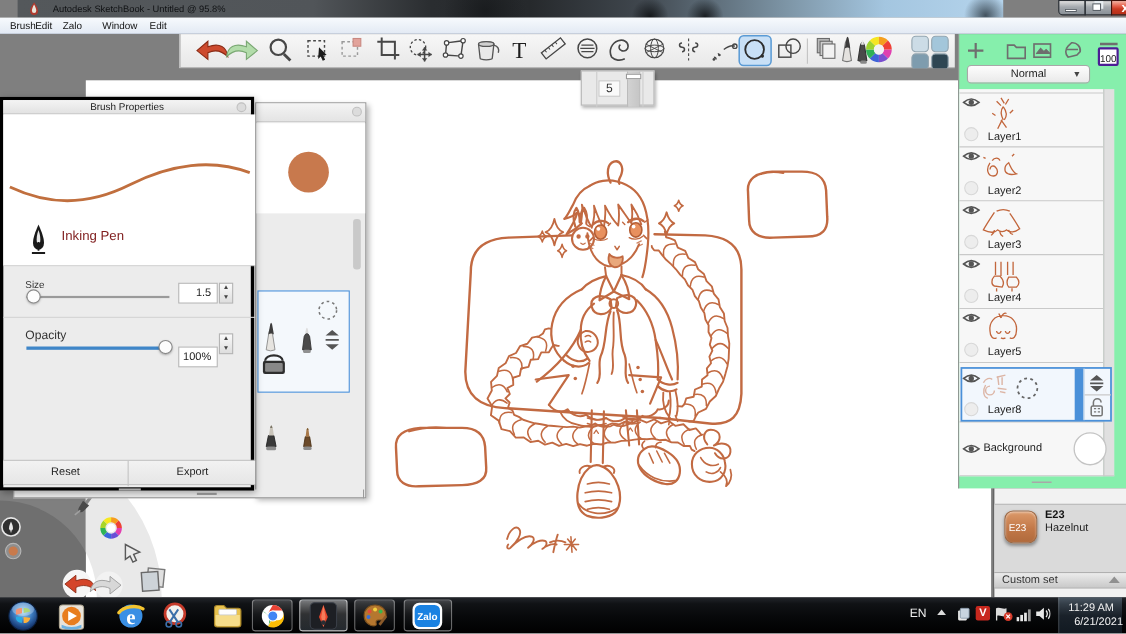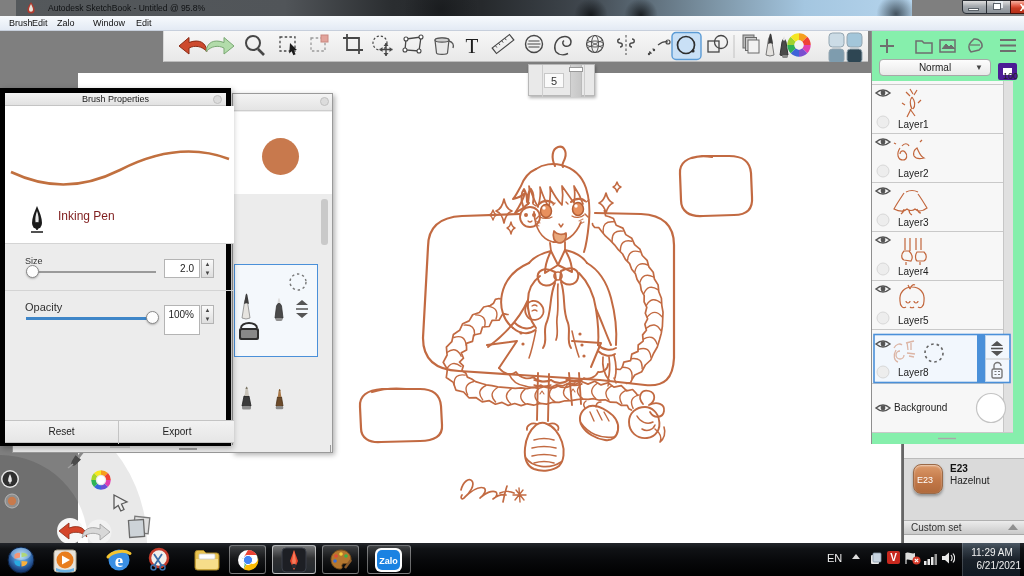--- a/index.html
+++ b/index.html
@@ -326,21 +326,21 @@
    <g stroke="#6e6e6e" stroke-width="1.5" fill="none">
     <rect x="68" y="9" width="15" height="12"></rect>
     <path d="M70 18 l4 -5 3 3 2 -2 4 4" fill="#6e6e6e" stroke-width="1"></path>
     <path d="M99 21 a7 7 0 0 1 0 -10 l3 -3 a7 7 0 0 1 8 8 l-3 3 z"></path>
     <path d="M98 14 l10 0" stroke-width="1.2"></path>
     <path d="M128 9 h16 M128 14.5 h16 M128 20 h16" stroke-width="2.2"></path>
    </g>
   </svg>
 
   <div style="position:absolute;left:7px;top:28px;width:112px;height:17px;border:1px solid #a8a8a8;border-radius:4px;background:linear-gradient(#fdfdfd,#e9e9e9);font-size:10px;color:#222;text-align:center;line-height:16px">Normal<span style="position:absolute;right:7px;top:0px;font-size:8px;color:#444">▼</span></div>
-  <div style="position:absolute;left:126px;top:32px;width:19px;height:17px;border:5px solid #4c1d95;background:#fff;font-size:9px;color:#222;text-align:left;line-height:16px;border-radius:2px">100</div>
+  <div style="position:absolute;left:126px;top:12px;width:19px;height:17px;border:2px solid #4c1d95;background:#fff;font-size:9px;color:#222;text-align:left;line-height:16px;border-radius:2px">100</div>
 
   <div style="position:absolute;left:0;top:50px;width:131px;height:352px;background:#f7f7f7"></div>
   <div style="position:absolute;left:131px;top:50px;width:10px;height:352px;background:#e0e0e0;border-left:1px solid #c6c6c6"></div>
   <svg width="153" height="413" viewBox="0 0 153 413" style="position:absolute;left:0;top:0">
    <g stroke="#c9c9c9" stroke-width="1">
     <path d="M0 53.5 h131 M0 102.5 h131 M0 151.5 h131 M0 200.5 h131 M0 249.5 h131 M0 298.5 h131 M0 352.5 h131 M0 401.5 h141"></path>
    </g>
 
    <g id="eyes">
     <g transform="translate(11,62)">
@@ -490,45 +490,45 @@
             <path d="M1.8 15 l0.8 -6 q1 -4 1.9 0 l0.8 6 z" fill="#a87848"></path>
             <path d="M2.8 9 q0.9 -4 1.7 0 z" fill="#7a5a30"></path>
             <rect x="-0.3" y="24" width="7.6" height="3.2" rx="1.5" fill="#8c8c8c"></rect>
           </g>
    <path d="M40 352 h18" stroke="#a8a8a8" stroke-width="1.3"></path>
   </svg>
  </div>
  <div id="palettebottom" style="position:absolute;left:12px;top:414px;width:319px;height:8px;background:#ececec;border:1px solid #9a9a9a;border-top:none">
   <div style="position:absolute;left:166px;top:3px;width:18px;height:1.5px;background:#a0a0a0"></div>
  </div>
- <div id="brushprops" style="position:absolute;left:0px;top:57px;width:231px;height:358px;background:#ececec;border:5px solid #000000;box-shadow:2px 2px 6px rgba(0,0,0,.3)">
+ <div id="brushprops" style="position:absolute;left:0px;top:57px;width:231px;height:358px;background:#ececec;border:3px solid #000000;box-shadow:2px 2px 6px rgba(0,0,0,.3)">
   <div class="ptitle">Brush Properties</div>
   <div style="position:absolute;right:4px;top:2px;width:9px;height:9px;border-radius:50%;background:#dcdcdc;border:1px solid #c0c0c0"></div>
   <div style="position:absolute;left:0;top:13px;width:229px;height:137px;background:#fff"></div>
   <svg width="229" height="94" viewBox="0 0 229 94" style="position:absolute;left:0;top:13px">
    <path d="M6 66 C 40 82 75 84 115 64 C 152 45 190 40 224 53" fill="none" stroke="#c1703f" stroke-width="2.6"></path>
    <path d="M6 66 C 40 82 75 84 115 64 C 152 45 190 40 224 53" fill="none" stroke="#c1703f" stroke-width="1" opacity="0.5"></path>
   </svg>
   <svg width="24" height="30" viewBox="0 0 24 30" style="position:absolute;left:20px;top:112px">
    <path d="M12 1 C9 8 7 13 7 18 a5 6 0 0 0 10 0 C17 13 15 8 12 1 Z" fill="#1a1a1a"></path>
    <path d="M12 6 C10.5 10 10 14 10.5 17 a2 3 0 0 0 3 0 C14 14 13.5 10 12 6 Z" fill="#e8e8e8"></path>
    <path d="M12 17 v8 M6 27 h12" stroke="#1a1a1a" stroke-width="1.6"></path>
   </svg>
   <div style="position:absolute;left:53px;top:116px;font-size:12px;color:#7f1d1d">Inking Pen</div>
   <div style="position:absolute;left:0;top:149.5px;width:229px;height:1px;background:#d4d4d4"></div>
   <div style="position:absolute;left:20px;top:163px;font-size:9px;color:#333">Size</div>
   <div style="position:absolute;left:21px;top:178px;width:130px;height:2px;background:#9a9a9a"></div>
   <div style="position:absolute;left:21px;top:172px;width:13px;height:13px;border-radius:50%;background:#fdfdfd;border:1px solid #8a8a8a;box-shadow:0 1px 2px rgba(0,0,0,.25)"></div>
-  <div style="position:absolute;left:159px;top:166px;width:36px;height:19px;background:#fff;border:1px solid #b4b4b4;font-size:10px;color:#222;text-align:right;line-height:18px;padding-right:5px">2.0</div>
+  <div style="position:absolute;left:159px;top:166px;width:36px;height:19px;background:#fff;border:1px solid #b4b4b4;font-size:10px;color:#222;text-align:right;line-height:18px;padding-right:5px">1.5</div>
   <div style="position:absolute;left:196px;top:166px;width:13px;height:19px;background:linear-gradient(#fafafa,#dedede);border:1px solid #b4b4b4;font-size:6px;color:#444;text-align:center;line-height:9px">▲<br>▼</div>
   <div style="position:absolute;left:0;top:196.5px;width:229px;height:1px;background:#d4d4d4"></div>
   <div style="position:absolute;left:20px;top:208px;font-size:11px;color:#333">Opacity</div>
   <div style="position:absolute;left:21px;top:224px;width:127px;height:2.5px;background:#3f86c8"></div>
   <div style="position:absolute;left:141px;top:218px;width:13px;height:13px;border-radius:50%;background:#fdfdfd;border:1px solid #8a8a8a;box-shadow:0 1px 2px rgba(0,0,0,.25)"></div>
-  <div style="position:absolute;left:159px;top:212px;width:36px;height:30px;background:#fff;border:1px solid #b4b4b4;font-size:10px;color:#222;text-align:right;line-height:18px;padding-right:5px">100%</div>
+  <div style="position:absolute;left:159px;top:224px;width:36px;height:19px;background:#fff;border:1px solid #b4b4b4;font-size:10px;color:#222;text-align:right;line-height:18px;padding-right:5px">100%</div>
   <div style="position:absolute;left:196px;top:212px;width:13px;height:19px;background:linear-gradient(#fafafa,#dedede);border:1px solid #b4b4b4;font-size:6px;color:#444;text-align:center;line-height:9px">▲<br>▼</div>
   <div style="position:absolute;left:0;top:327px;width:229px;height:23px;border-top:1px solid #c4c4c4;border-bottom:1px solid #c4c4c4;background:linear-gradient(#f2f2f2,#e6e6e6)">
    <div style="position:absolute;left:115px;top:0;width:114px;height:23px;text-align:center;font-size:10px;color:#222;line-height:22px">Export</div>
    <div style="position:absolute;left:0;top:0;width:114px;height:23px;border-right:1px solid #c4c4c4;text-align:center;font-size:10px;color:#222;line-height:22px">Reset</div>
   </div>
   <div style="position:absolute;left:105px;top:353px;width:20px;height:1.5px;background:#a8a8a8"></div>
  </div>
 
 </div>
 

